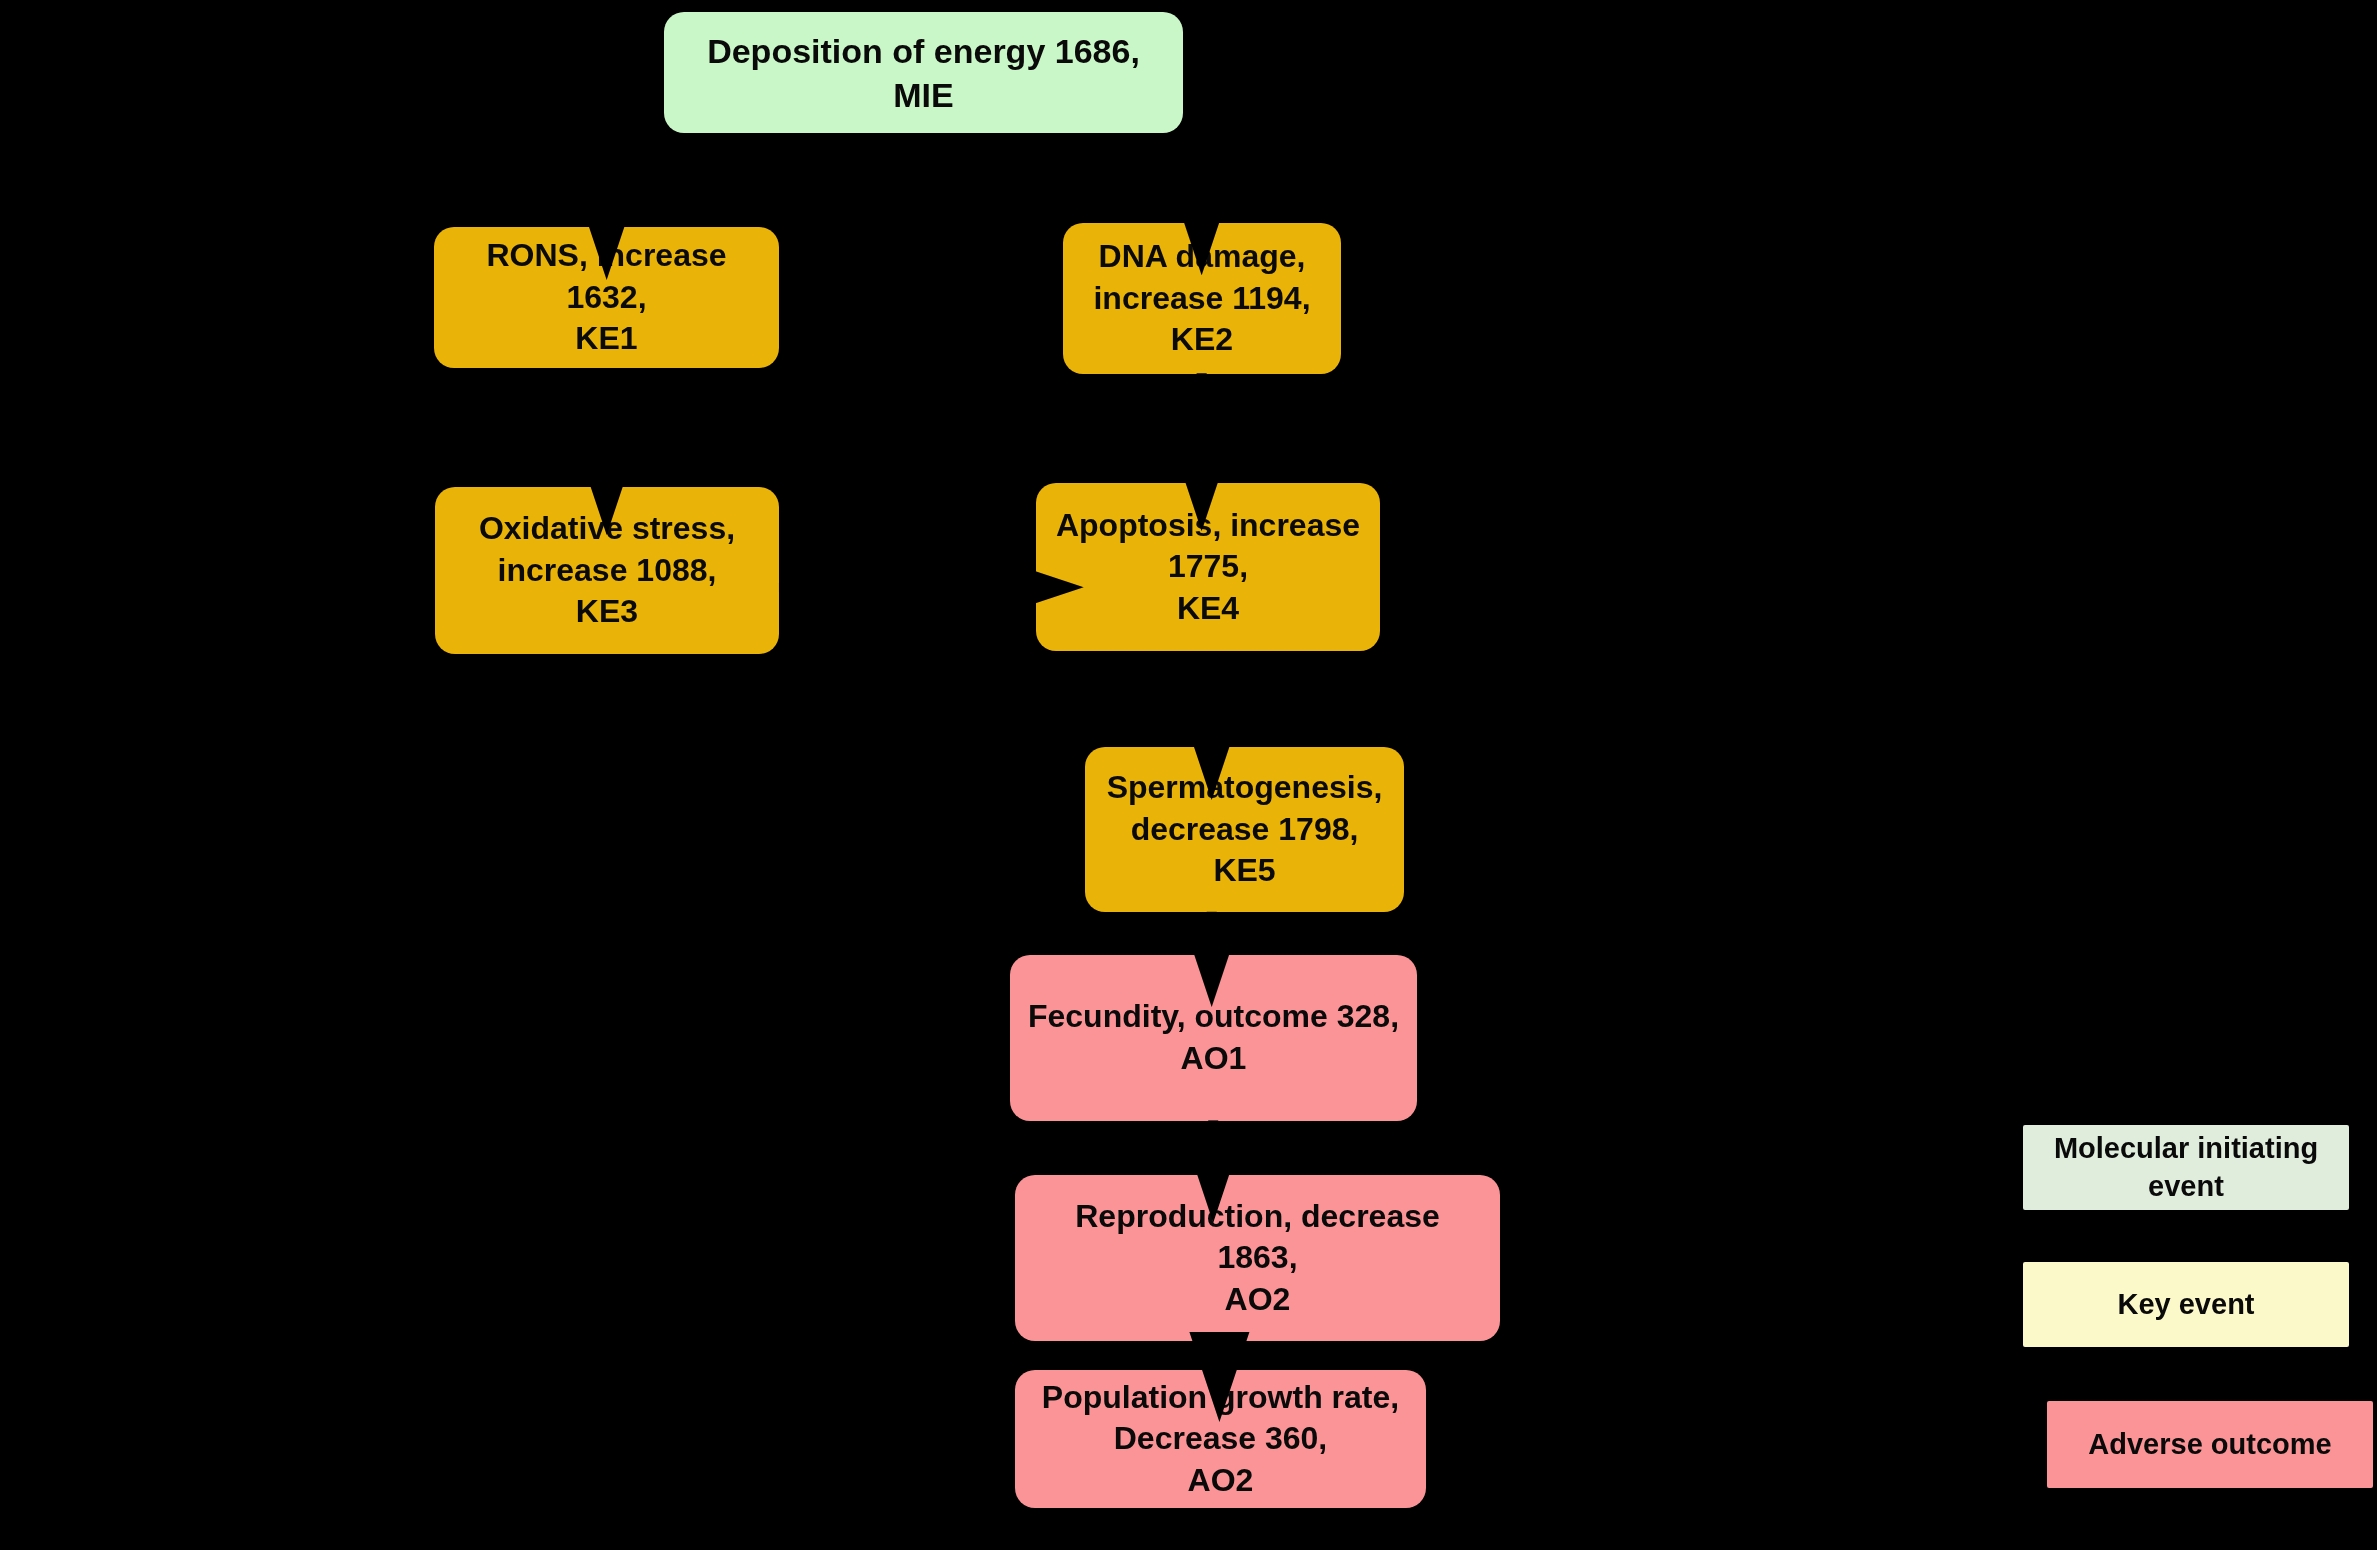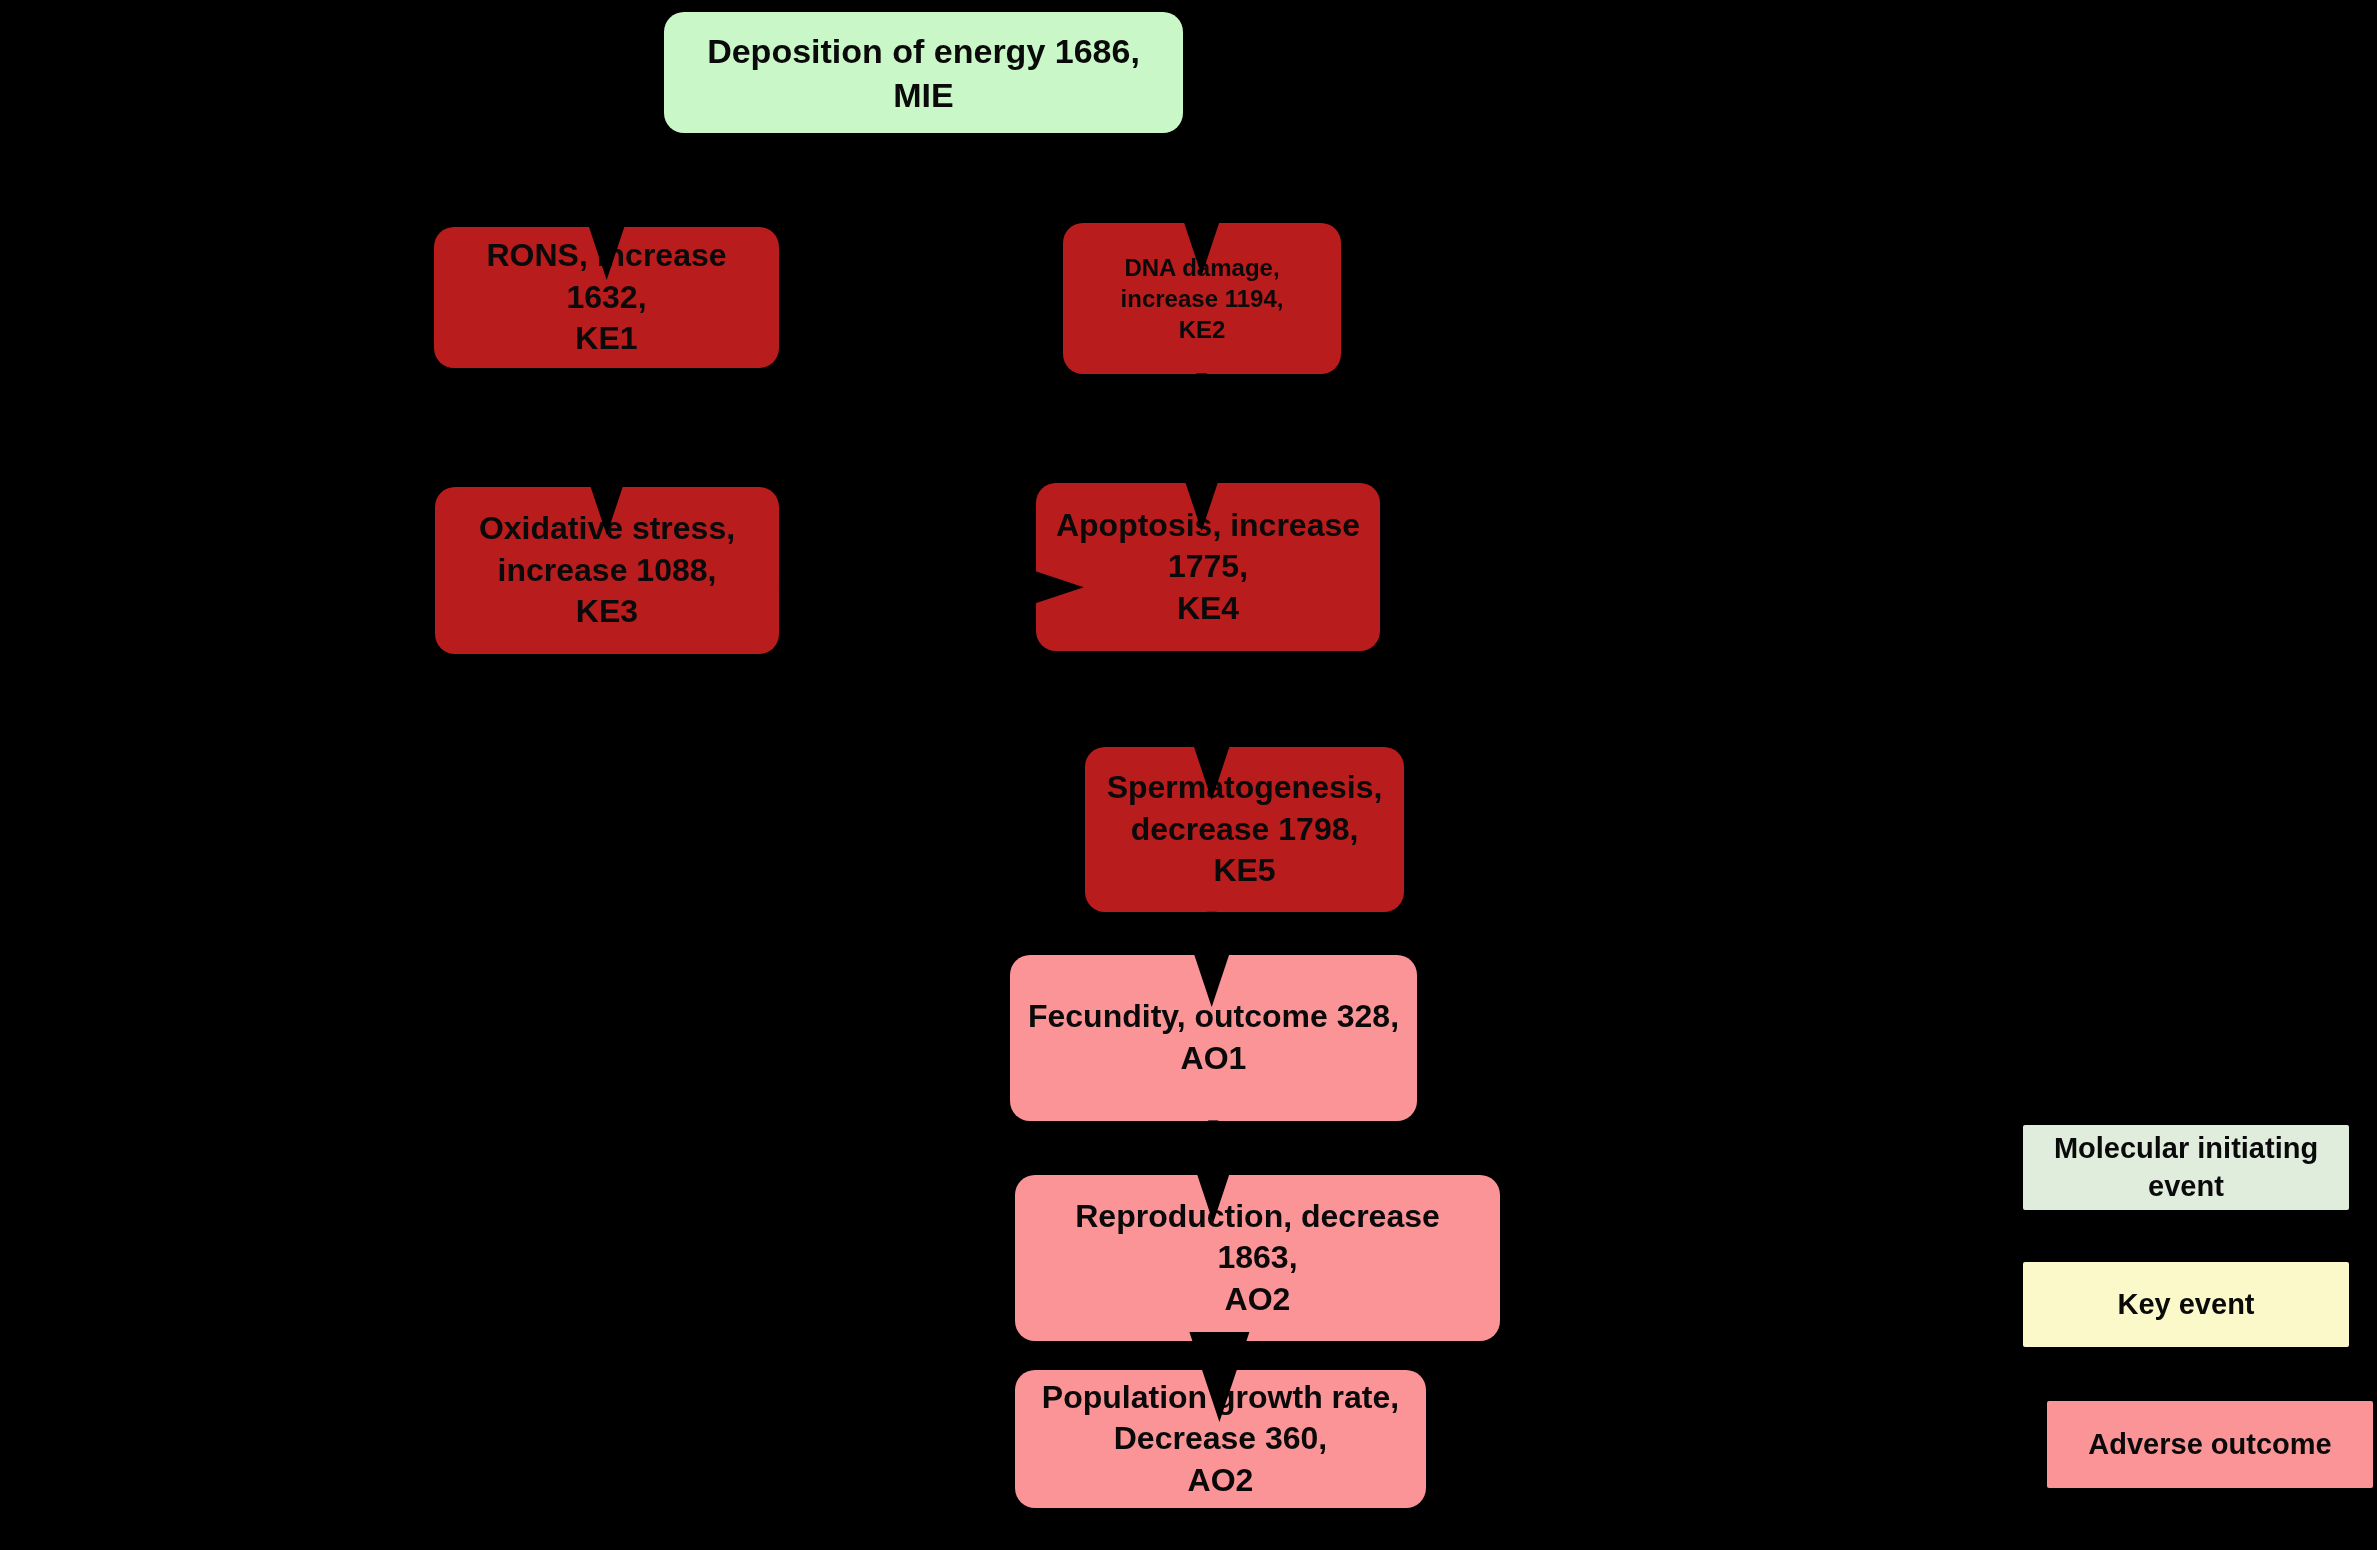--- a/index.html
+++ b/index.html
@@ -24,21 +24,21 @@
     text-align: center;
     border-radius: 20px;
     color: #0a0a0a;
     font-weight: bold;
     line-height: 1.30;
     padding: 4.6px 10.8px;
     white-space: pre-line;
     z-index: 3;
   }
   .mie  { background: #caf7c8; }
-  .ke   { background: #b91c1c; }
+  .ke   { background: #eab308; }
   .ao   { background: #fb9497; }
   .legend-swatch {
     position: absolute;
     box-sizing: border-box;
     display: flex;
     align-items: center;
     justify-content: center;
     text-align: center;
     border-radius: 2px;
     color: #0a0a0a;
@@ -87,21 +87,21 @@
     </g>
   </svg>
 
   <div class="node mie" style="left:664px; top:12.4px; width:519px; height:121px; font-size:34px;">Deposition of energy 1686,
 MIE</div>
 
   <div class="node ke" style="left:434px; top:227px; width:345px; height:141px; font-size:32px;">RONS, increase
 1632,
 KE1</div>
 
-  <div class="node ke" style="left:1063px; top:223px; width:278px; height:151px; font-size:24px;">DNA damage,
+  <div class="node ke" style="left:1063px; top:223px; width:278px; height:151px; font-size:32px;">DNA damage,
 increase 1194,
 KE2</div>
 
   <div class="node ke" style="left:435px; top:487px; width:344px; height:167px; font-size:32px;">Oxidative stress,
 increase 1088,
 KE3</div>
 
   <div class="node ke" style="left:1036px; top:483px; width:344px; height:168px; font-size:32px;">Apoptosis, increase
 1775,
 KE4</div>

